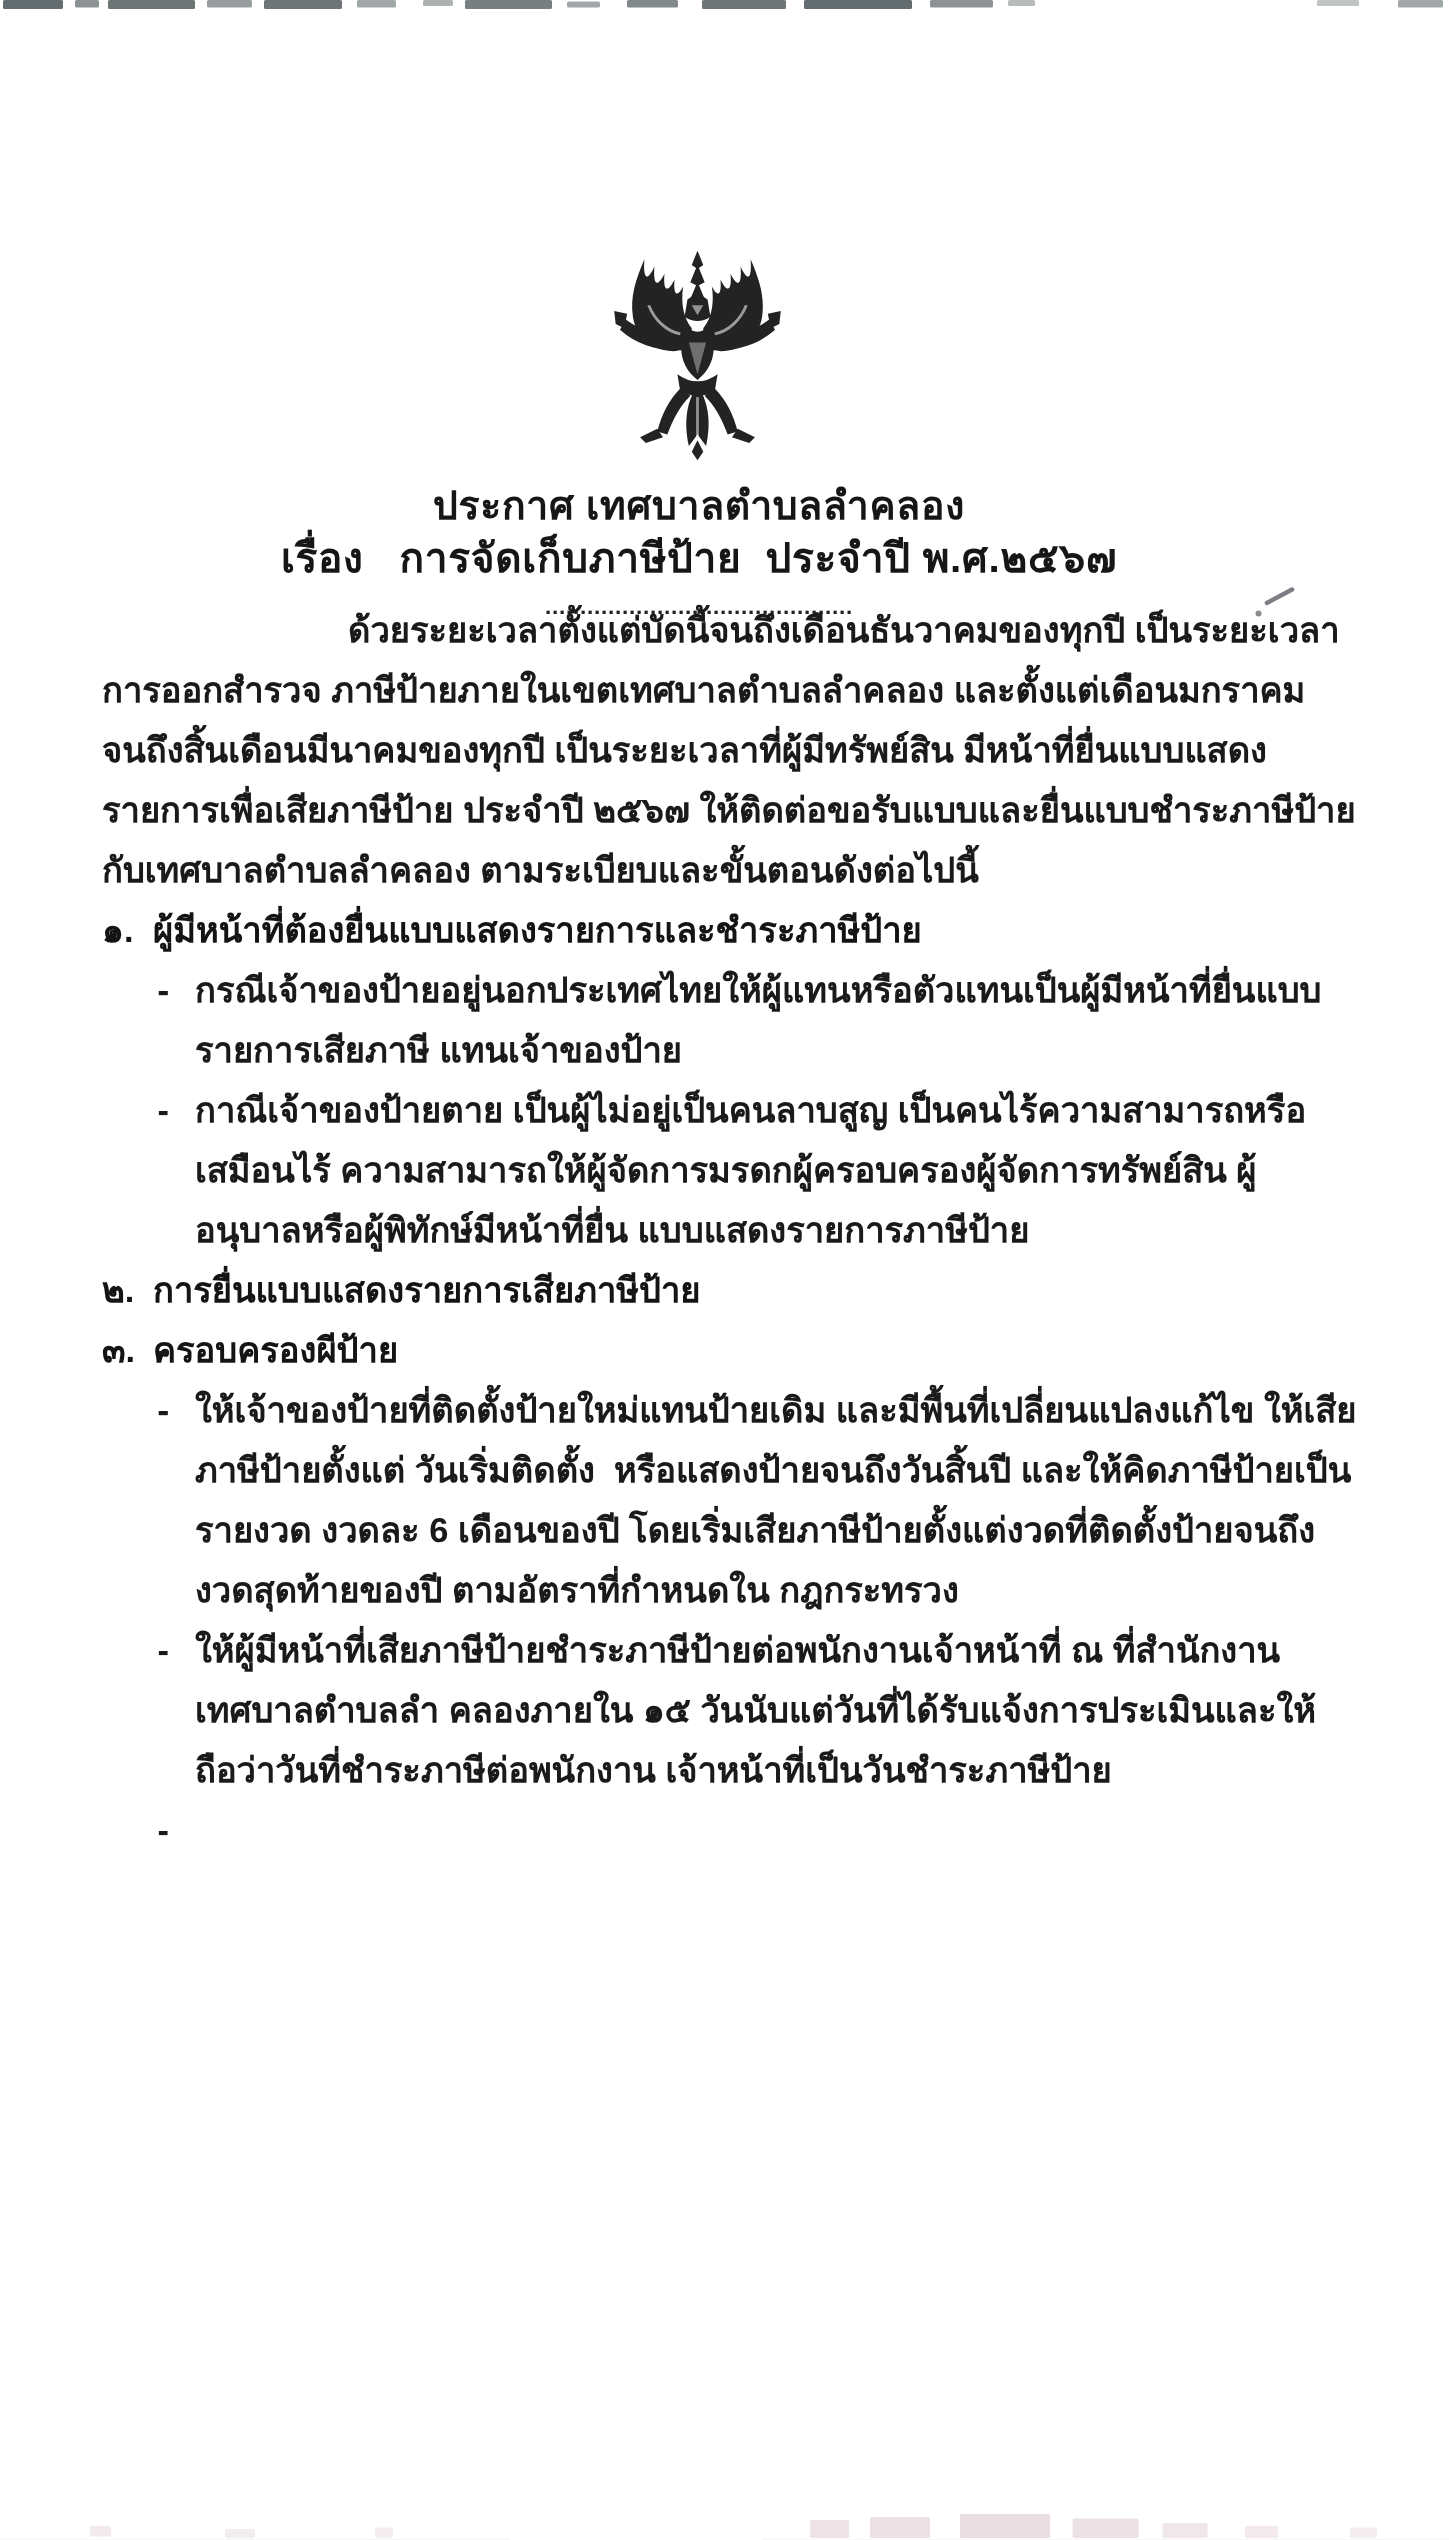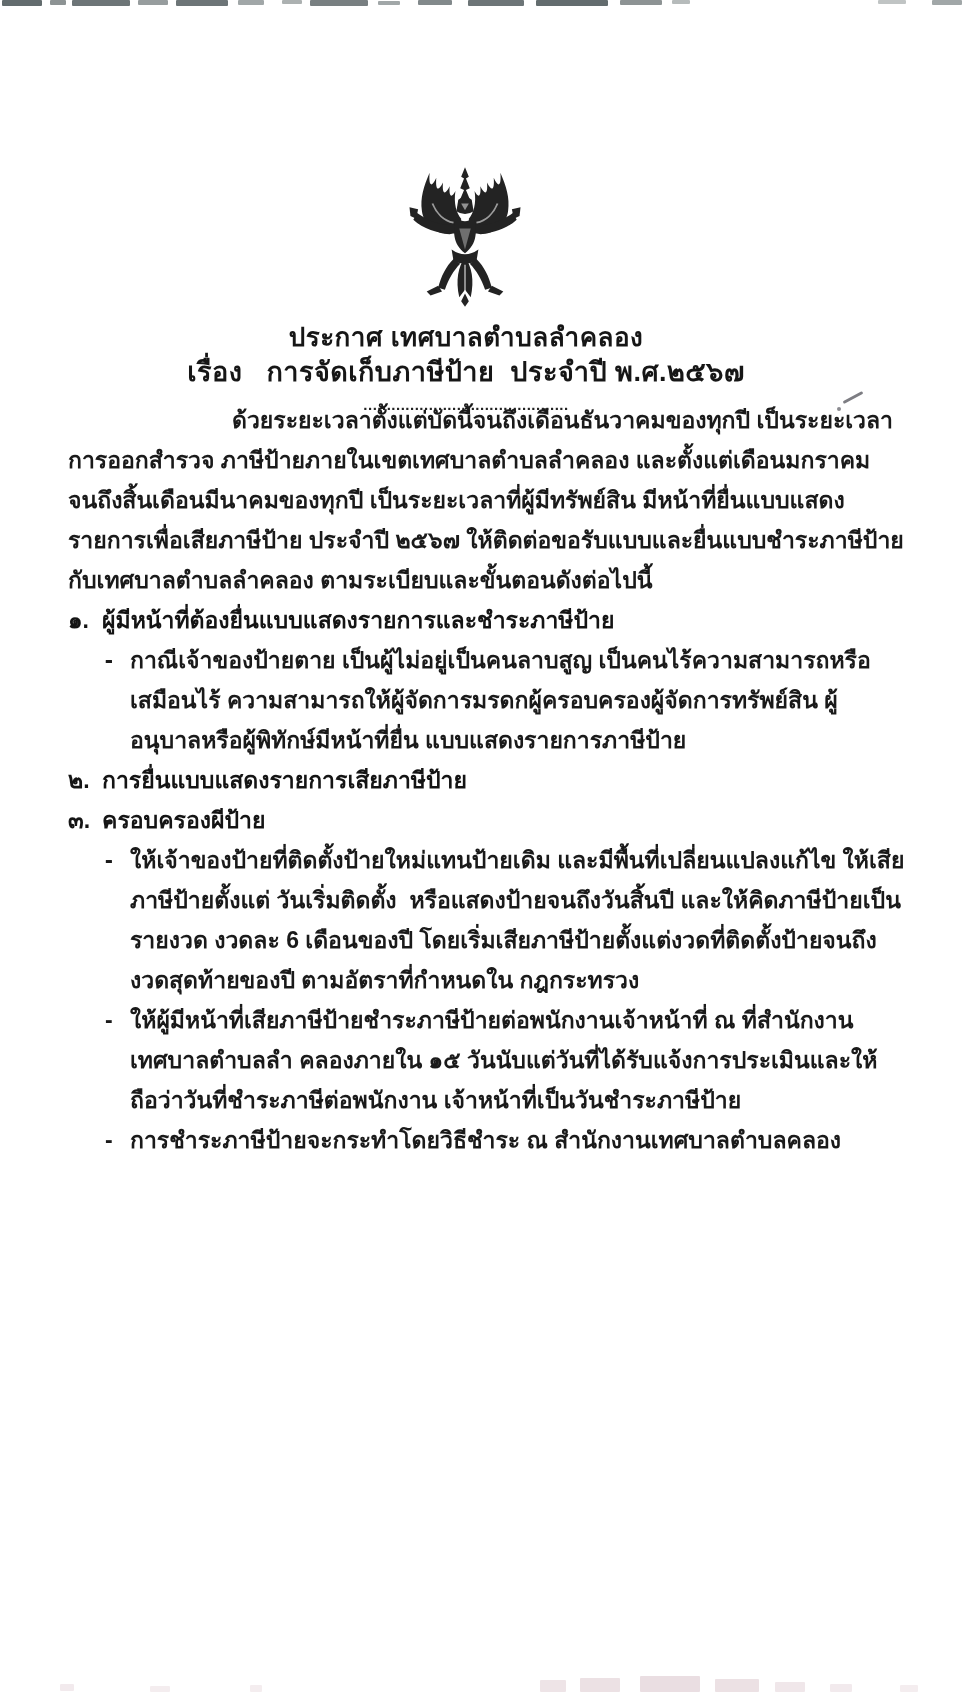--- a/index.html
+++ b/index.html
@@ -130,40 +130,40 @@
     <div class="divider-dots">............................................</div>
   </div>
 
   <div class="doc-body">
     <p class="intro">ด้วยระยะเวลาตั้งแต่บัดนี้จนถึงเดือนธันวาคมของทุกปี เป็นระยะเวลาการออกสำรวจ ภาษีป้ายภายในเขตเทศบาลตำบลลำคลอง และตั้งแต่เดือนมกราคมจนถึงสิ้นเดือนมีนาคมของทุกปี เป็นระยะเวลาที่ผู้มีทรัพย์สิน มีหน้าที่ยื่นแบบแสดงรายการเพื่อเสียภาษีป้าย ประจำปี ๒๕๖๗ ให้ติดต่อขอรับแบบและยื่นแบบชำระภาษีป้ายกับเทศบาลตำบลลำคลอง ตามระเบียบและขั้นตอนดังต่อไปนี้</p>
 
     <div class="section">
       <div class="section-heading"><span class="sec-num">๑.</span><span>ผู้มีหน้าที่ต้องยื่นแบบแสดงรายการและชำระภาษีป้าย</span></div>
       <ul class="bullets">
         <li><span class="dash">-</span></li>
-        <li><span class="dash">-</span></li>
+        <li><span class="dash">-</span><span>กรณีเจ้าของป้ายอยู่นอกประเทศไทยให้ผู้แทนหรือตัวแทนเป็นผู้มีหน้าที่ยื่นแบบรายการเสียภาษี แทนเจ้าของป้าย</span></li>
         <li><span class="dash">-</span><span>กาณีเจ้าของป้ายตาย เป็นผู้ไม่อยู่เป็นคนลาบสูญ เป็นคนไร้ความสามารถหรือเสมือนไร้ ความสามารถให้ผู้จัดการมรดกผู้ครอบครองผู้จัดการทรัพย์สิน ผู้อนุบาลหรือผู้พิทักษ์มีหน้าที่ยื่น แบบแสดงรายการภาษีป้าย</span></li>
       </ul>
     </div>
 
     <div class="section">
       <div class="section-heading"><span class="sec-num">๒.</span><span>การยื่นแบบแสดงรายการเสียภาษีป้าย</span></div>
       <ul class="bullets">
         <li><span class="dash">-</span></li>
         <li><span class="dash">-</span></li>
       </ul>
     </div>
 
     <div class="section">
       <div class="section-heading"><span class="sec-num">๓.</span><span>ครอบครองผีป้าย</span></div>
       <ul class="bullets">
         <li><span class="dash">-</span></li>
         <li><span class="dash">-</span><span>ให้เจ้าของป้ายที่ติดตั้งป้ายใหม่แทนป้ายเดิม และมีพื้นที่เปลี่ยนแปลงแก้ไข ให้เสียภาษีป้ายตั้งแต่ วันเริ่มติดตั้ง  หรือแสดงป้ายจนถึงวันสิ้นปี และให้คิดภาษีป้ายเป็นรายงวด งวดละ 6 เดือนของปี โดยเริ่มเสียภาษีป้ายตั้งแต่งวดที่ติดตั้งป้ายจนถึงงวดสุดท้ายของปี ตามอัตราที่กำหนดใน กฎกระทรวง</span></li>
         <li><span class="dash">-</span><span>ให้ผู้มีหน้าที่เสียภาษีป้ายชำระภาษีป้ายต่อพนักงานเจ้าหน้าที่ ณ ที่สำนักงานเทศบาลตำบลลำ คลองภายใน ๑๕ วันนับแต่วันที่ได้รับแจ้งการประเมินและให้ถือว่าวันที่ชำระภาษีต่อพนักงาน เจ้าหน้าที่เป็นวันชำระภาษีป้าย</span></li>
-        <li><span class="dash">-</span><span>การชำระภาษีป้ายจะกระทำโดยวิธีชำระ ณ สำนักงานเทศบาลตำบลคลอง</span></li>
+        <li><span class="dash">-</span></li>
       </ul>
     </div>
   </div>
 
   <div class="pen-mark">
     <div class="stroke"></div>
     <div class="dot"></div>
   </div>
 
   <div class="noise bottom-noise">

